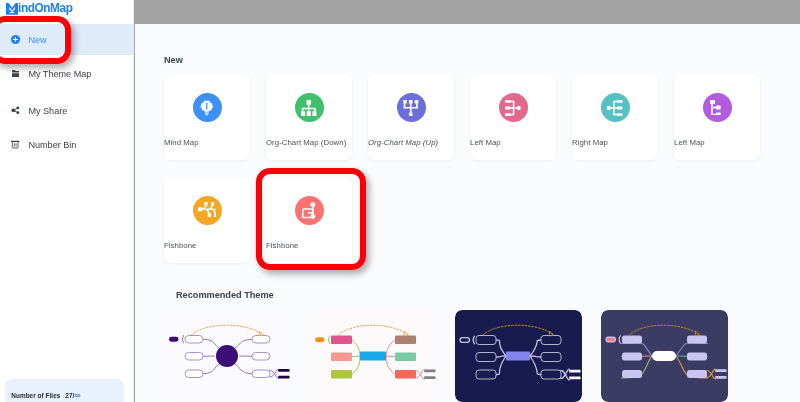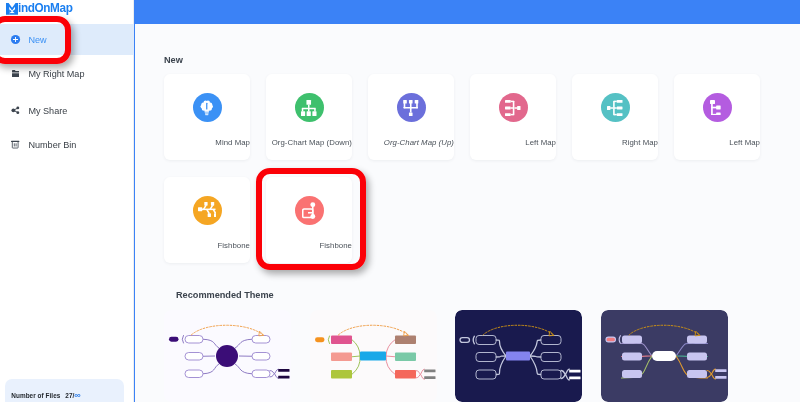--- a/index.html
+++ b/index.html
@@ -1,18 +1,18 @@
 <!DOCTYPE html>
 <html><head>
 <meta charset="utf-8">
 <style>
   * { box-sizing: border-box; margin:0; padding:0; }
   html,body { width:800px; height:402px; overflow:hidden; }
   body { font-family:"Liberation Sans", sans-serif; background:#ffffff; -webkit-font-smoothing:antialiased; }
-  .app { position:relative; width:800px; height:402px; background:#3b82f6; }
+  .app { position:relative; width:800px; height:402px; background:#a3a3a3; }
 
   
   .sidebar { position:absolute; left:0; top:0; width:134px; height:402px; background:#fff; border-right:1px solid #ebedf0; z-index:3;}
   .logo { position:absolute; left:5.6px; top:3.2px; height:12px; display:flex; align-items:flex-start; }
   .logo-mark { display:block; width:12px; height:11.6px; }
   .logo-text { font-size:12.4px; font-weight:bold; color:#1b7ff0; letter-spacing:-0.4px; line-height:11.6px; transform:scaleX(0.95); transform-origin:left top; margin-left:0.3px; }
   .logo svg { display:block; }
 
   .nav { position:absolute; left:0; top:24px; width:134px; }
   .nav-item { position:relative; height:31px; display:flex; align-items:center; padding-left:10px; }
@@ -32,21 +32,21 @@
   
   .main { position:absolute; left:135px; top:24px; width:665px; height:378px; background:#fafbfd; overflow:hidden;}
   .sec-title { font-size:9.2px; font-weight:bold; color:#3c444e; letter-spacing:-0.02px; }
   #new-title { position:absolute; left:29px; top:31px; }
   #theme-title { position:absolute; left:41px; top:266px; }
 
   .grid { position:absolute; left:29px; top:50px; width:620px; }
   .card { position:absolute; width:86px; height:86px; background:#fff; border-radius:6px; box-shadow:0 1px 3px rgba(60,70,90,0.07); display:flex; flex-direction:column; align-items:center; }
   .card-ico { margin-top:19px; width:29px; height:29px; border-radius:50%; display:flex; align-items:center; justify-content:center; }
   .card-ico svg { display:block; }
-  .card-label { margin-top:17px; font-size:7.8px; color:#4a5159; text-align:right; line-height:1.1; width:100%; letter-spacing:0.05px;}
+  .card-label { margin-top:17px; font-size:7.8px; color:#4a5159; text-align:left; line-height:1.1; width:100%; letter-spacing:0.05px;}
 
   .themes { position:absolute; left:29px; top:286px; width:620px; }
   .theme { position:absolute; width:127px; height:92px; border-radius:7px; overflow:hidden; }
   .theme svg { display:block; }
 
   
   .redbox { position:absolute; border:6.5px solid #fb0007; border-radius:14px; box-shadow:3px 4px 7px rgba(0,0,0,0.33); z-index:9; }
 </style>
 </head>
 <body>
@@ -75,21 +75,21 @@
           <span class="nav-label">New</span>
         </div>
         <div class="nav-spacer"></div>
         <div class="nav-item">
           <span class="nav-ico">
             <svg width="7.9" height="7.5" viewBox="0 0 22 21" fill="#3c444e">
               <path d="M0 2A2 2 0 0 1 2 0h6l2 2.6h10a2 2 0 0 1 2 2v2.3H0z"></path>
               <path d="M0 9.3h22v9.7a2 2 0 0 1-2 2H2a2 2 0 0 1-2-2z"></path>
             </svg>
           </span>
-          <span class="nav-label">My Right Map</span>
+          <span class="nav-label">My Theme Map</span>
         </div>
         <div class="nav-spacer"></div>
         <div class="nav-spacer"></div>
         <div class="nav-item">
           <span class="nav-ico">
             <svg width="9" height="8.6" viewBox="0 0 25 24" fill="#3c444e">
               <path d="M6.5 12l12-6M6.5 12l12 6" stroke="#3c444e" stroke-width="2.6"></path>
               <circle cx="6.5" cy="12" r="5.2"></circle>
               <circle cx="19" cy="5.4" r="4"></circle>
               <circle cx="19" cy="18.6" r="4"></circle>

